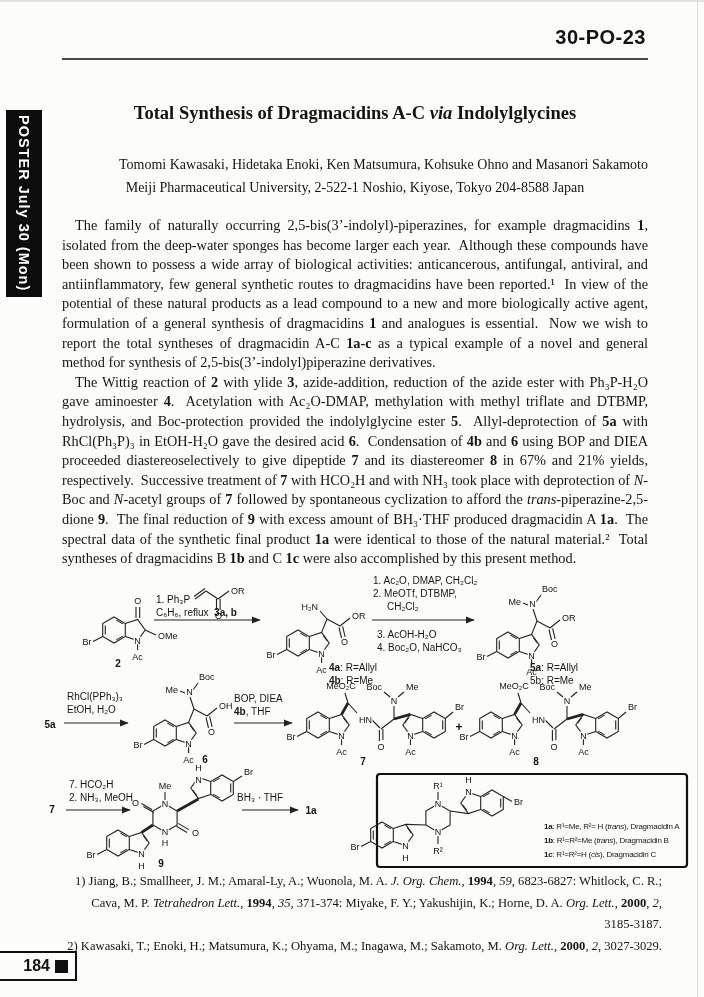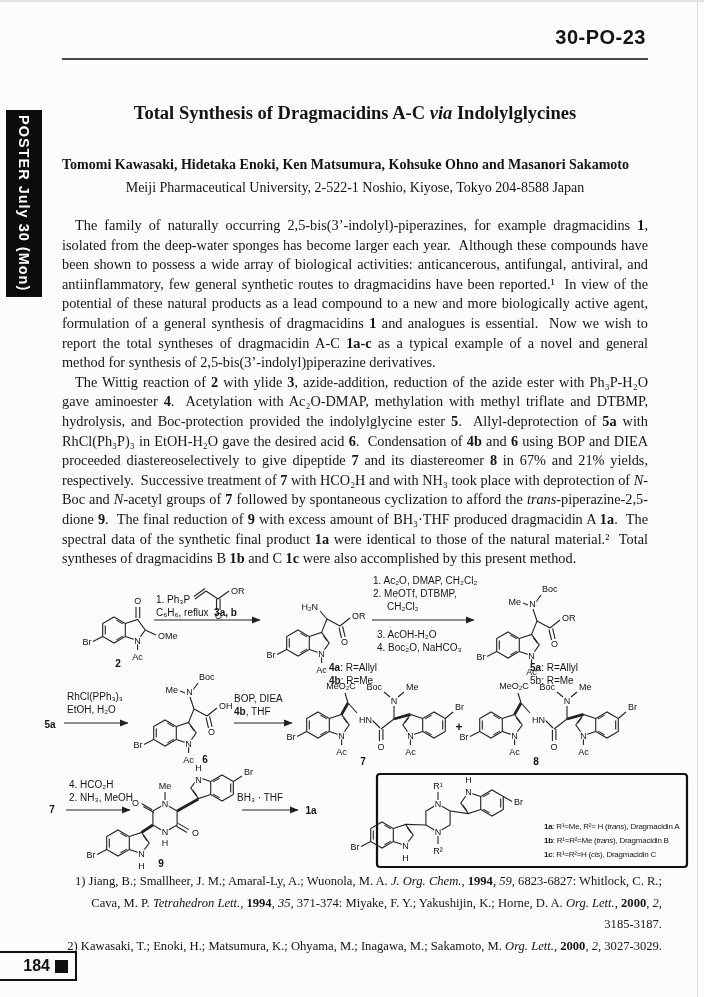--- a/index.html
+++ b/index.html
@@ -25,21 +25,21 @@
   .side-tab span {
     writing-mode:vertical-rl; white-space:nowrap;
     color:#fff; font-family:"Liberation Sans","DejaVu Sans",sans-serif;
     font-weight:bold; font-size:14.5px; letter-spacing:1px;
   }
 
   .page-title {
     position:absolute; left:62px; width:586px; top:103px;
     text-align:center; font-weight:bold; font-size:18.5px;
   }
-  .authors     { position:absolute; left:62px; width:586px; top:157px; text-align:left; font-size:14px;font-weight:bold; }
+  .authors     { position:absolute; left:62px; width:586px; top:157px; text-align:right; font-size:14px; }
   .affiliation { position:absolute; left:62px; width:586px; top:180px; text-align:center; font-size:14px; }
 
   .abstract { position:absolute; left:62px; width:586px; top:216px; }
   .abstract p { margin:0; text-indent:13px; text-align:justify; font-size:14.3px; line-height:19.6px; }
 
   .scheme { position:absolute; left:30px; top:573px; width:660px; height:308px; }
   .scheme svg { position:absolute; left:0; top:0; }
   .ov {
     position:absolute; font-family:"Liberation Sans","DejaVu Sans",sans-serif;
     font-size:10px; line-height:13px; white-space:nowrap; color:#161616;
@@ -280,21 +280,21 @@
     </div>
     <div class="ov" style="left:37px; top:117px">
       <div>RhCl(PPh₃)₃</div>
       <div>EtOH, H₂O</div>
     </div>
     <div class="ov" style="left:204px; top:119px">
       <div>BOP, DIEA</div>
       <div><span style="font-weight: bold;">4b</span><span>, THF</span></div>
     </div>
     <div class="ov" style="left:39px; top:205px">
-      <div>4. HCO₂H</div>
+      <div>7. HCO₂H</div>
       <div>2. NH₃, MeOH</div>
     </div>
     <div class="ov" style="left:207px; top:218px">BH₃ · THF</div>
     <div class="ov legend" style="left:514px; top:247px">
       <div><span style="font-weight: bold;">1a</span><span>: R¹=Me, R²= H (</span><span style="font-style: italic;">trans</span><span>), Dragmacidin A</span></div>
       <div><span style="font-weight: bold;">1b</span><span>: R¹=R²=Me (</span><span style="font-style: italic;">trans</span><span>), Dragmacidin B</span></div>
       <div><span style="font-weight: bold;">1c</span><span>: R¹=R²=H (</span><span style="font-style: italic;">cis</span><span>), Dragmacidin C</span></div>
     </div>
   </div>
 

